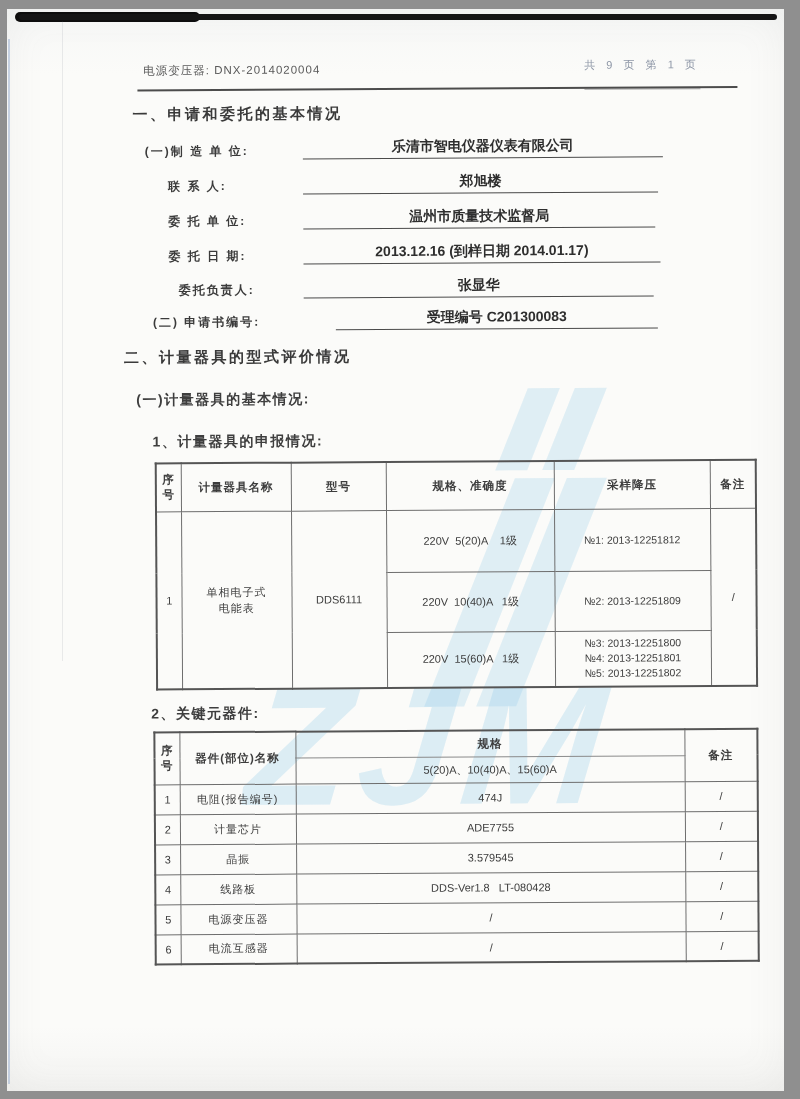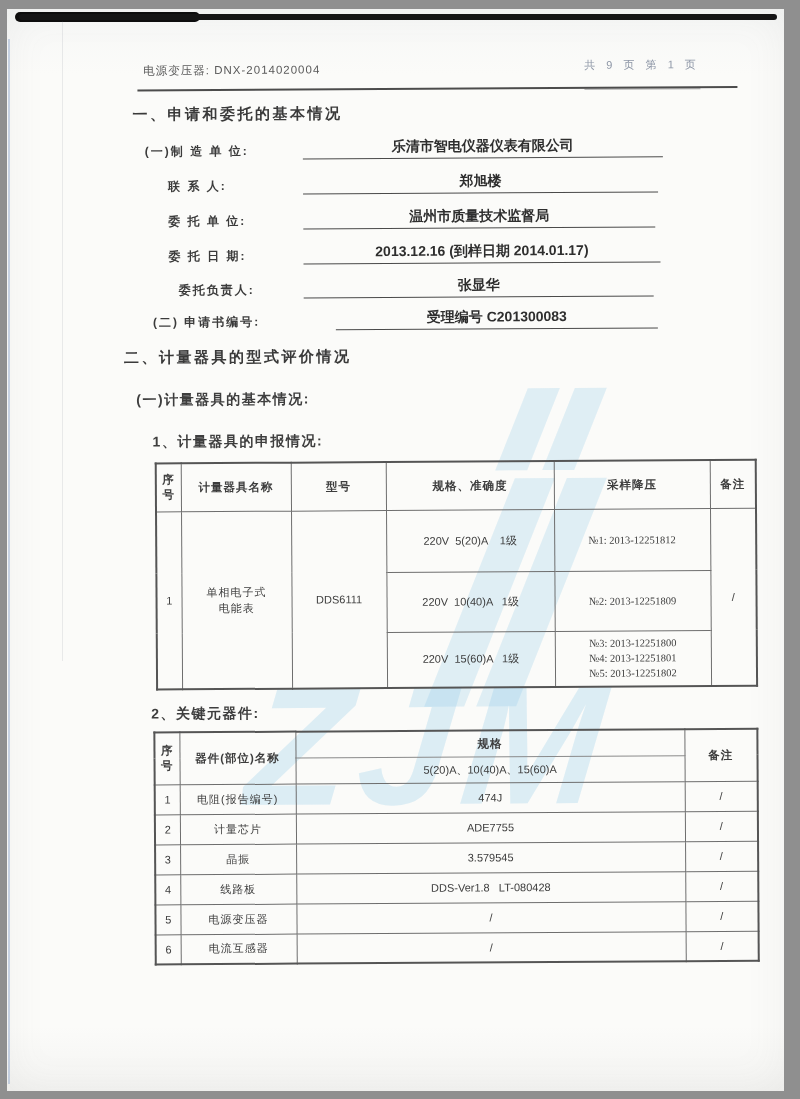--- a/index.html
+++ b/index.html
@@ -39,21 +39,21 @@
   .field-label{position:absolute;font-size:12px;font-weight:600;letter-spacing:2px;color:#3b3b3b;white-space:nowrap;}
   .field-line{position:absolute;border-bottom:1.5px solid #4a4a4a;text-align:center;font-size:14px;font-weight:600;color:#2e2e2e;padding-bottom:2px;white-space:nowrap;overflow:hidden;}
 
   
   table{border-collapse:collapse;table-layout:fixed;background:transparent;}
   .tbl{position:absolute;}
   .tbl table{border:2px solid #555;}
   .tbl td,.tbl th{border:1px solid #6e6e6e;font-size:11px;color:#3d3d3d;text-align:center;vertical-align:middle;padding:2px 3px;overflow:hidden;font-weight:normal;background:transparent;}
   .tbl th{font-weight:600;letter-spacing:1px;font-size:11.5px;word-break:break-all;}
   .pre{white-space:pre;}
-  .samples{text-align:left;padding-left:9px;font-family:Liberation Serif, serif;}
+  .samples{text-align:left;padding-left:9px;}
   .samples div{font-size:10.5px;line-height:15px;white-space:nowrap;}
   .name2{line-height:16px;letter-spacing:1px;}
   .t2-name{letter-spacing:1px;}
 </style>
 </head>
 <body>
 
 <div class="page">
   <div class="topbar-corner"></div>
   <div class="topbar"></div>

